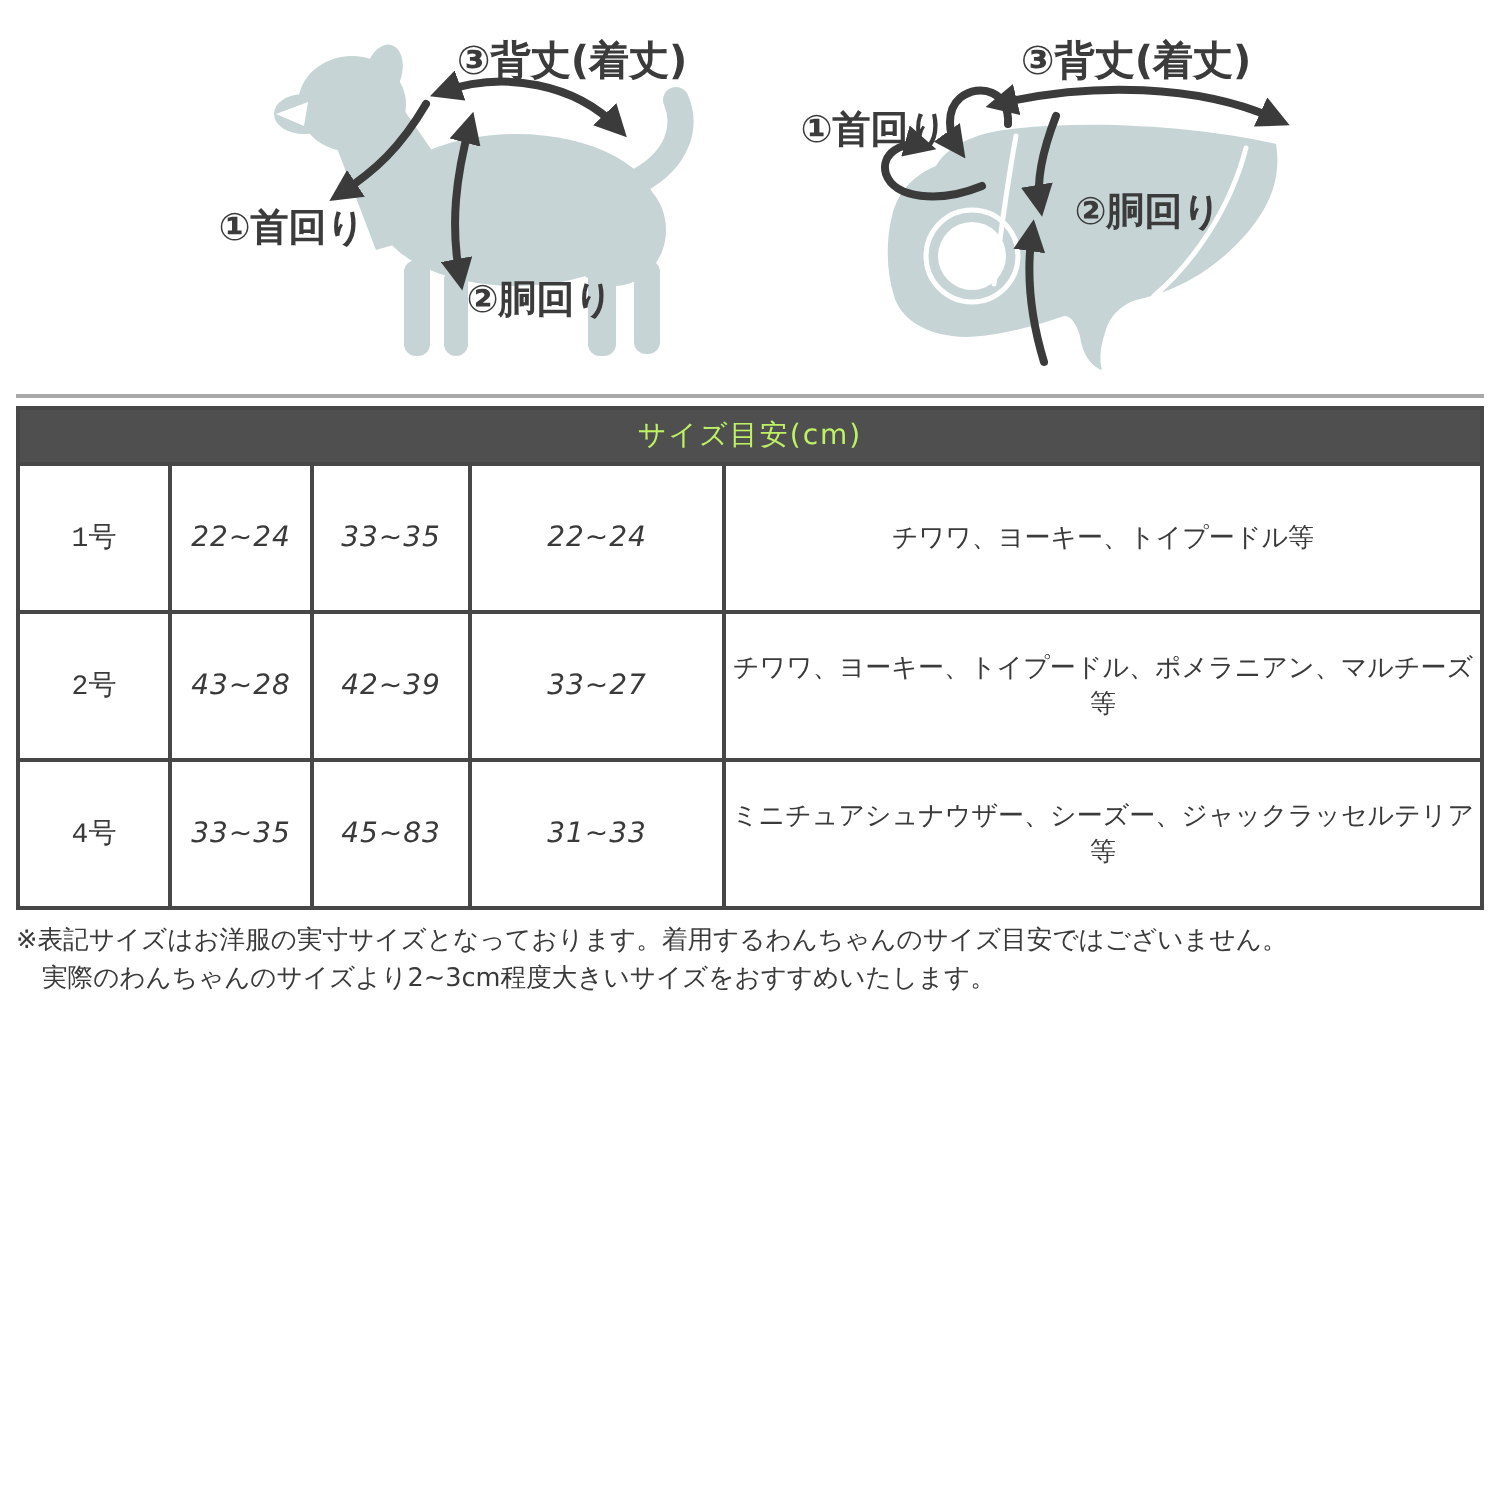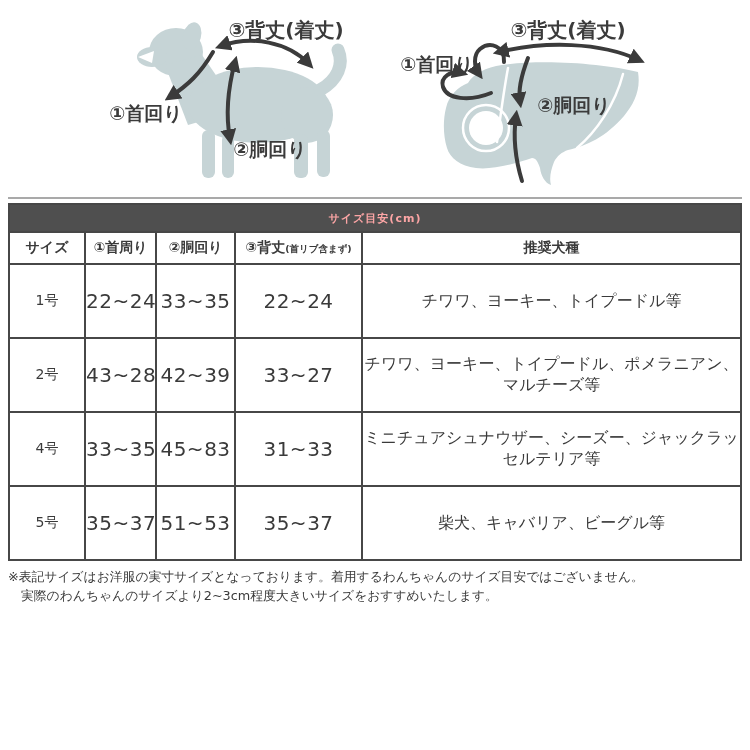--- a/index.html
+++ b/index.html
@@ -24,31 +24,31 @@
   
   table.size-table{
     border-collapse:collapse;table-layout:fixed;
     width:734px;margin:4px 8px 0 8px;
   }
   table.size-table th,table.size-table td{
     border:2px solid #474747;text-align:center;vertical-align:middle;
     padding:0;overflow:hidden;
   }
   th.title-bar{
-    background:#4f4f4f;color:#fca5a5;height:26px;
-    font-size:11px;font-weight:700;letter-spacing:1px;
+    background:#4f4f4f;color:#bef264;height:26px;
+    font-size:14px;font-weight:400;letter-spacing:1px;
   }
   tr.cols th{
     height:30px;font-size:14px;font-weight:600;background:#fff;
   }
   tr.cols th .sub{font-size:9.5px;font-weight:600;}
   tr.data-row td{height:72px;background:#fff;}
-  td.c-size{font-size:14px;}
-  td.c-num{font-size:20px;letter-spacing:0.5px;}
-  td.c-breeds{font-size:16px;padding:0 4px;}
+  td.c-size{font-size:14px;font-family:Liberation Mono, monospace;}
+  td.c-num{font-size:14px;letter-spacing:0.5px;font-style:italic;}
+  td.c-breeds{font-size:13px;padding:0 4px;}
 
   
   .notes{margin:7px 8px 0 8px;font-size:12.8px;line-height:1.48;}
   .notes p{margin:0;}
   .notes p.indent{padding-left:13px;}
 </style>
 </head>
 <body>
 
 <div class="page">
@@ -121,27 +121,20 @@
       <col style="width:76px">
         <col style="width:71px">
         <col style="width:79px">
         <col style="width:127px">
         <col>
     </colgroup>
     <thead>
       <tr>
         <th class="title-bar" colspan="5">サイズ目安(cm)</th>
       </tr>
-      <tr class="cols">
-        <th>サイズ</th>
-        <th>①首周り</th>
-        <th>②胴回り</th>
-        <th><span>③背丈</span><span class="sub">(首リブ含まず)</span></th>
-        <th>推奨犬種</th>
-      </tr>
     </thead>
     <tbody>
       <tr class="data-row">
         <td class="c-size">1号</td>
         <td class="c-num">22~24</td>
         <td class="c-num">33~35</td>
         <td class="c-num">22~24</td>
         <td class="c-breeds">チワワ、ヨーキー、トイプードル等</td>
       </tr>
       <tr class="data-row">
@@ -151,27 +144,20 @@
         <td class="c-num">33~27</td>
         <td class="c-breeds">チワワ、ヨーキー、トイプードル、ポメラニアン、マルチーズ等</td>
       </tr>
       <tr class="data-row">
         <td class="c-size">4号</td>
         <td class="c-num">33~35</td>
         <td class="c-num">45~83</td>
         <td class="c-num">31~33</td>
         <td class="c-breeds">ミニチュアシュナウザー、シーズー、ジャックラッセルテリア等</td>
       </tr>
-      <tr class="data-row">
-        <td class="c-size">5号</td>
-        <td class="c-num">35~37</td>
-        <td class="c-num">51~53</td>
-        <td class="c-num">35~37</td>
-        <td class="c-breeds">柴犬、キャバリア、ビーグル等</td>
-      </tr>
     </tbody>
   </table>
 
   <div class="notes">
     <p>※表記サイズはお洋服の実寸サイズとなっております。着用するわんちゃんのサイズ目安ではございません。</p>
     <p class="indent">実際のわんちゃんのサイズより2~3cm程度大きいサイズをおすすめいたします。</p>
 
   </div>
 
 </div>

